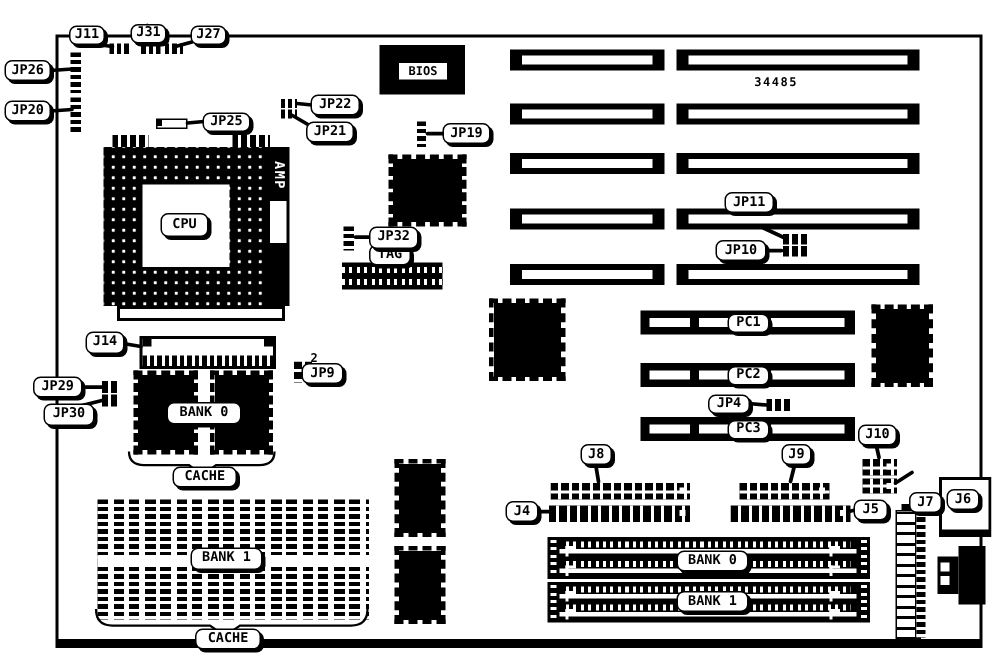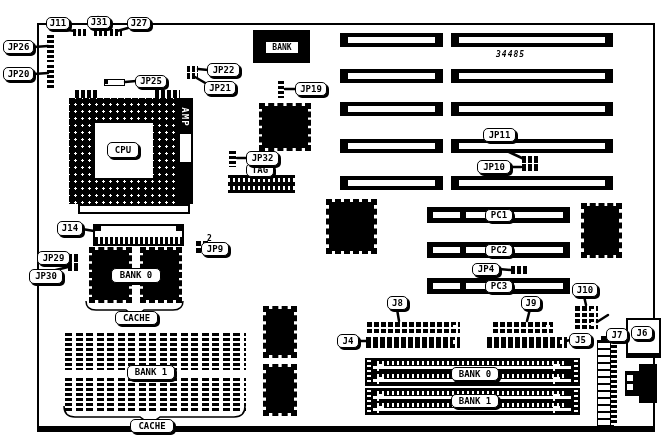--- a/index.html
+++ b/index.html
@@ -99,24 +99,24 @@
   <div class="isa" style="left:451px;top:139px;width:162px;height:14px">
       <i></i>
     </div>
   <div class="isa" style="left:340px;top:176px;width:103px;height:14px">
       <i></i>
     </div>
   <div class="isa" style="left:451px;top:176px;width:162px;height:14px">
       <i></i>
     </div>
 
-  <div class="txt" style="left:496px;top:51px;width:36px;text-align:left;letter-spacing:1px;font-style:italic;">34485</div>
+  <div class="txt" style="left:496px;top:51px;width:36px;text-align:right;letter-spacing:1px;">34485</div>
 
   <div id="bios-chip"></div>
-  <div id="bios-win">BANK</div>
+  <div id="bios-win">BIOS</div>
 
   <div class="abs blk hlad3" style="left:75px;top:90px;width:24px;height:9px"></div>
   <div class="abs blk hlad3" style="left:155px;top:90px;width:25px;height:9px"></div>
   <div id="cpu-socket">
     <div id="cpu-cavity"></div>
   </div>
   <div class="lbl" style="left:107px;top:142px;width:32px;height:16px">CPU</div>
   <div id="amp-bar">
     <div id="amp-text">AMP</div>
     <div id="amp-win"></div>
@@ -275,21 +275,21 @@
   <div class="lbl" style="left:3px;top:67px;width:31px;height:14px">JP20</div>
   <div class="lbl" style="left:135px;top:75px;width:32px;height:13px">JP25</div>
   <div class="lbl" style="left:207px;top:63px;width:33px;height:14px">JP22</div>
   <div class="lbl" style="left:204px;top:81px;width:32px;height:14px">JP21</div>
   <div class="lbl" style="left:295px;top:82px;width:32px;height:14px">JP19</div>
   <div class="lbl" style="left:246px;top:151px;width:33px;height:15px">JP32</div>
   <div class="lbl" style="left:483px;top:128px;width:33px;height:14px">JP11</div>
   <div class="lbl" style="left:477px;top:160px;width:34px;height:14px">JP10</div>
   <div class="lbl" style="left:472px;top:263px;width:28px;height:13px">JP4</div>
   <div class="lbl" style="left:201px;top:242px;width:28px;height:14px">JP9</div>
-  <div class="lbl" style="left:37px;top:251px;width:33px;height:14px">JP29</div>
+  <div class="lbl" style="left:22px;top:251px;width:33px;height:14px">JP29</div>
   <div class="lbl" style="left:29px;top:269px;width:34px;height:15px">JP30</div>
   <div class="lbl" style="left:57px;top:221px;width:26px;height:15px">J14</div>
   <div class="lbl" style="left:387px;top:296px;width:21px;height:14px">J8</div>
   <div class="lbl" style="left:521px;top:296px;width:20px;height:14px">J9</div>
   <div class="lbl" style="left:572px;top:283px;width:26px;height:14px">J10</div>
   <div class="lbl" style="left:606px;top:328px;width:22px;height:14px">J7</div>
   <div class="lbl" style="left:337px;top:334px;width:22px;height:14px">J4</div>
   <div class="lbl" style="left:569px;top:333px;width:23px;height:14px">J5</div>
 
 </div>

